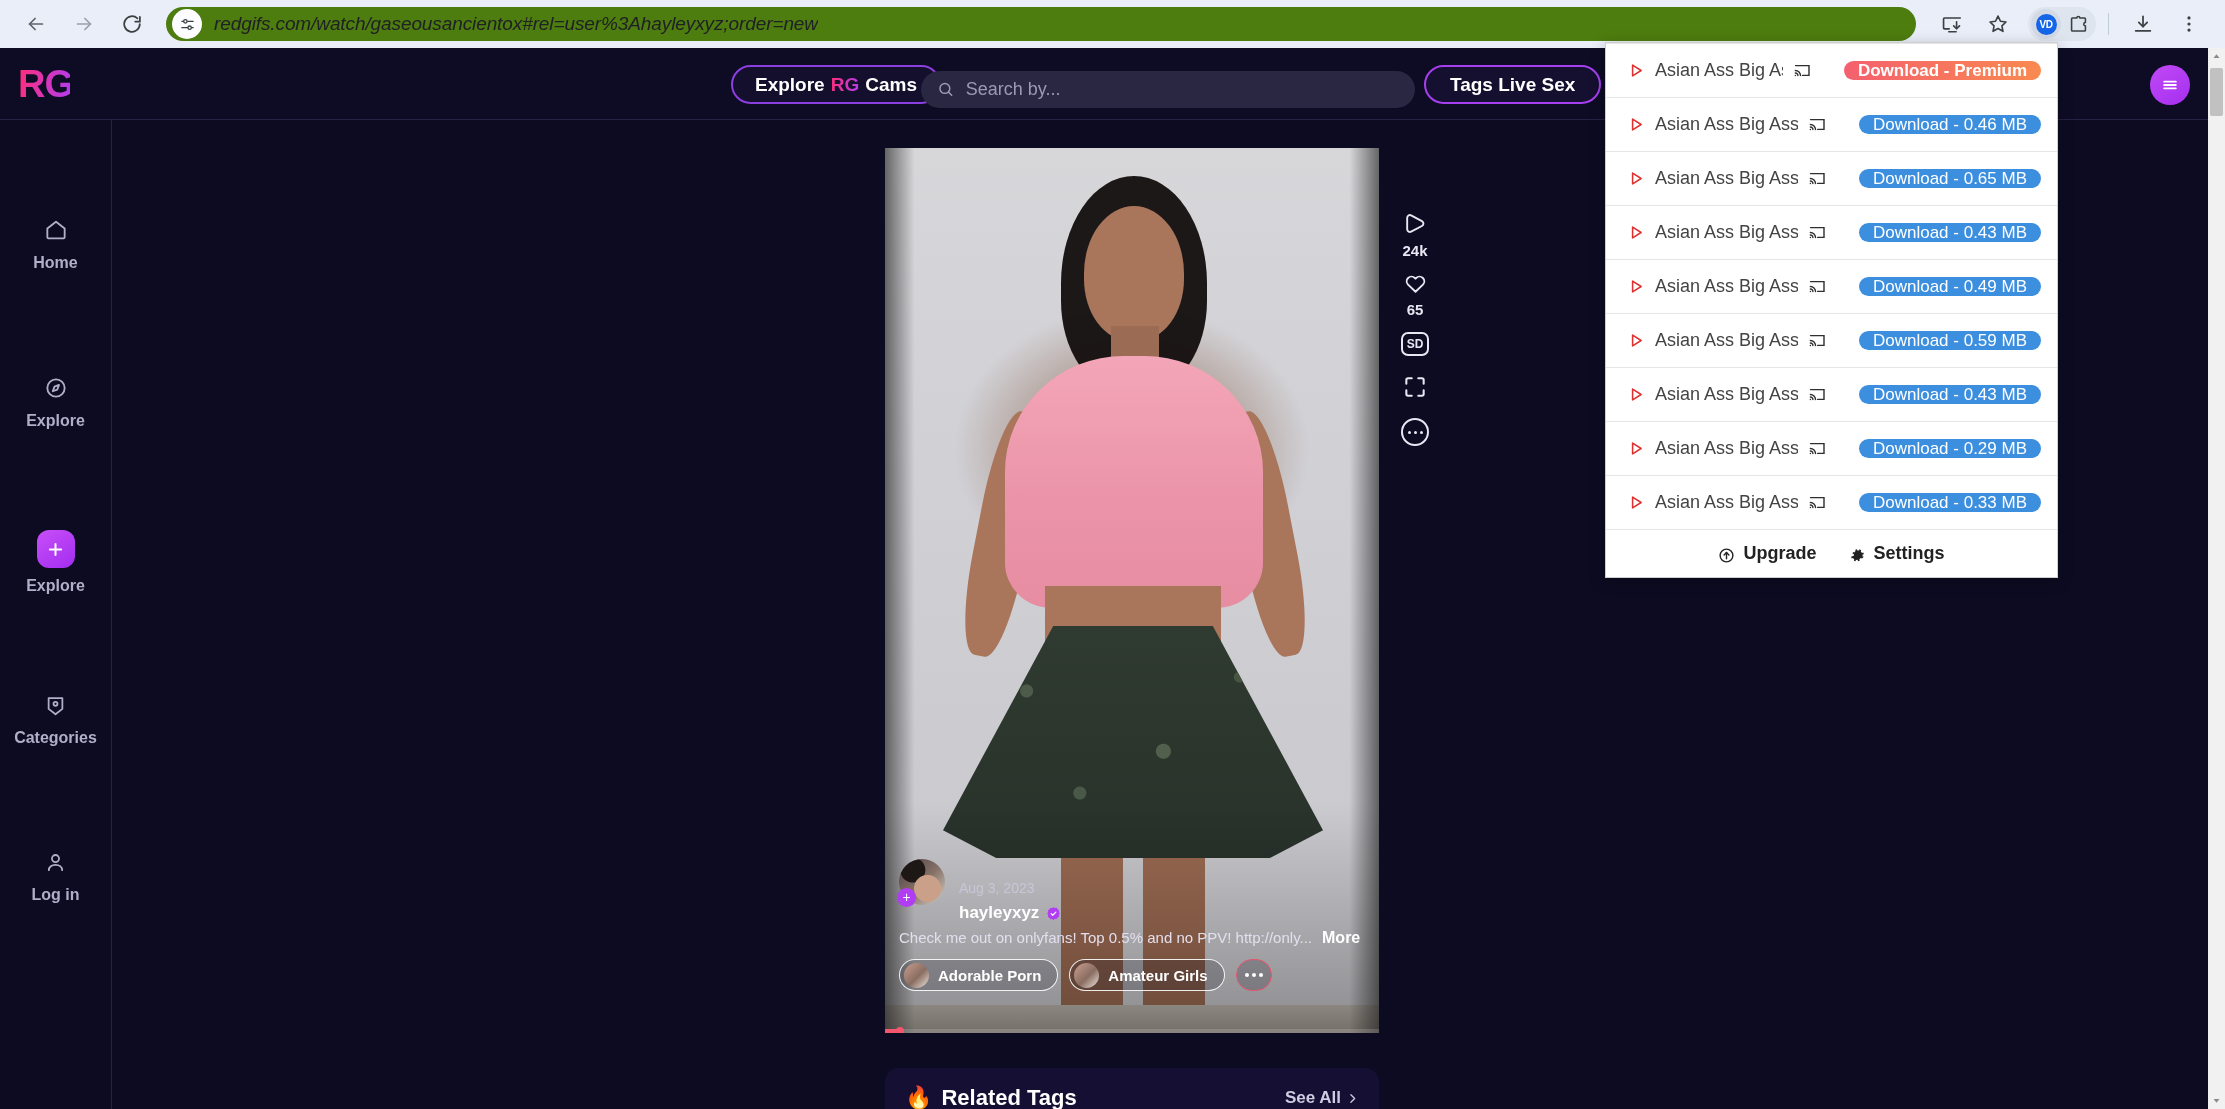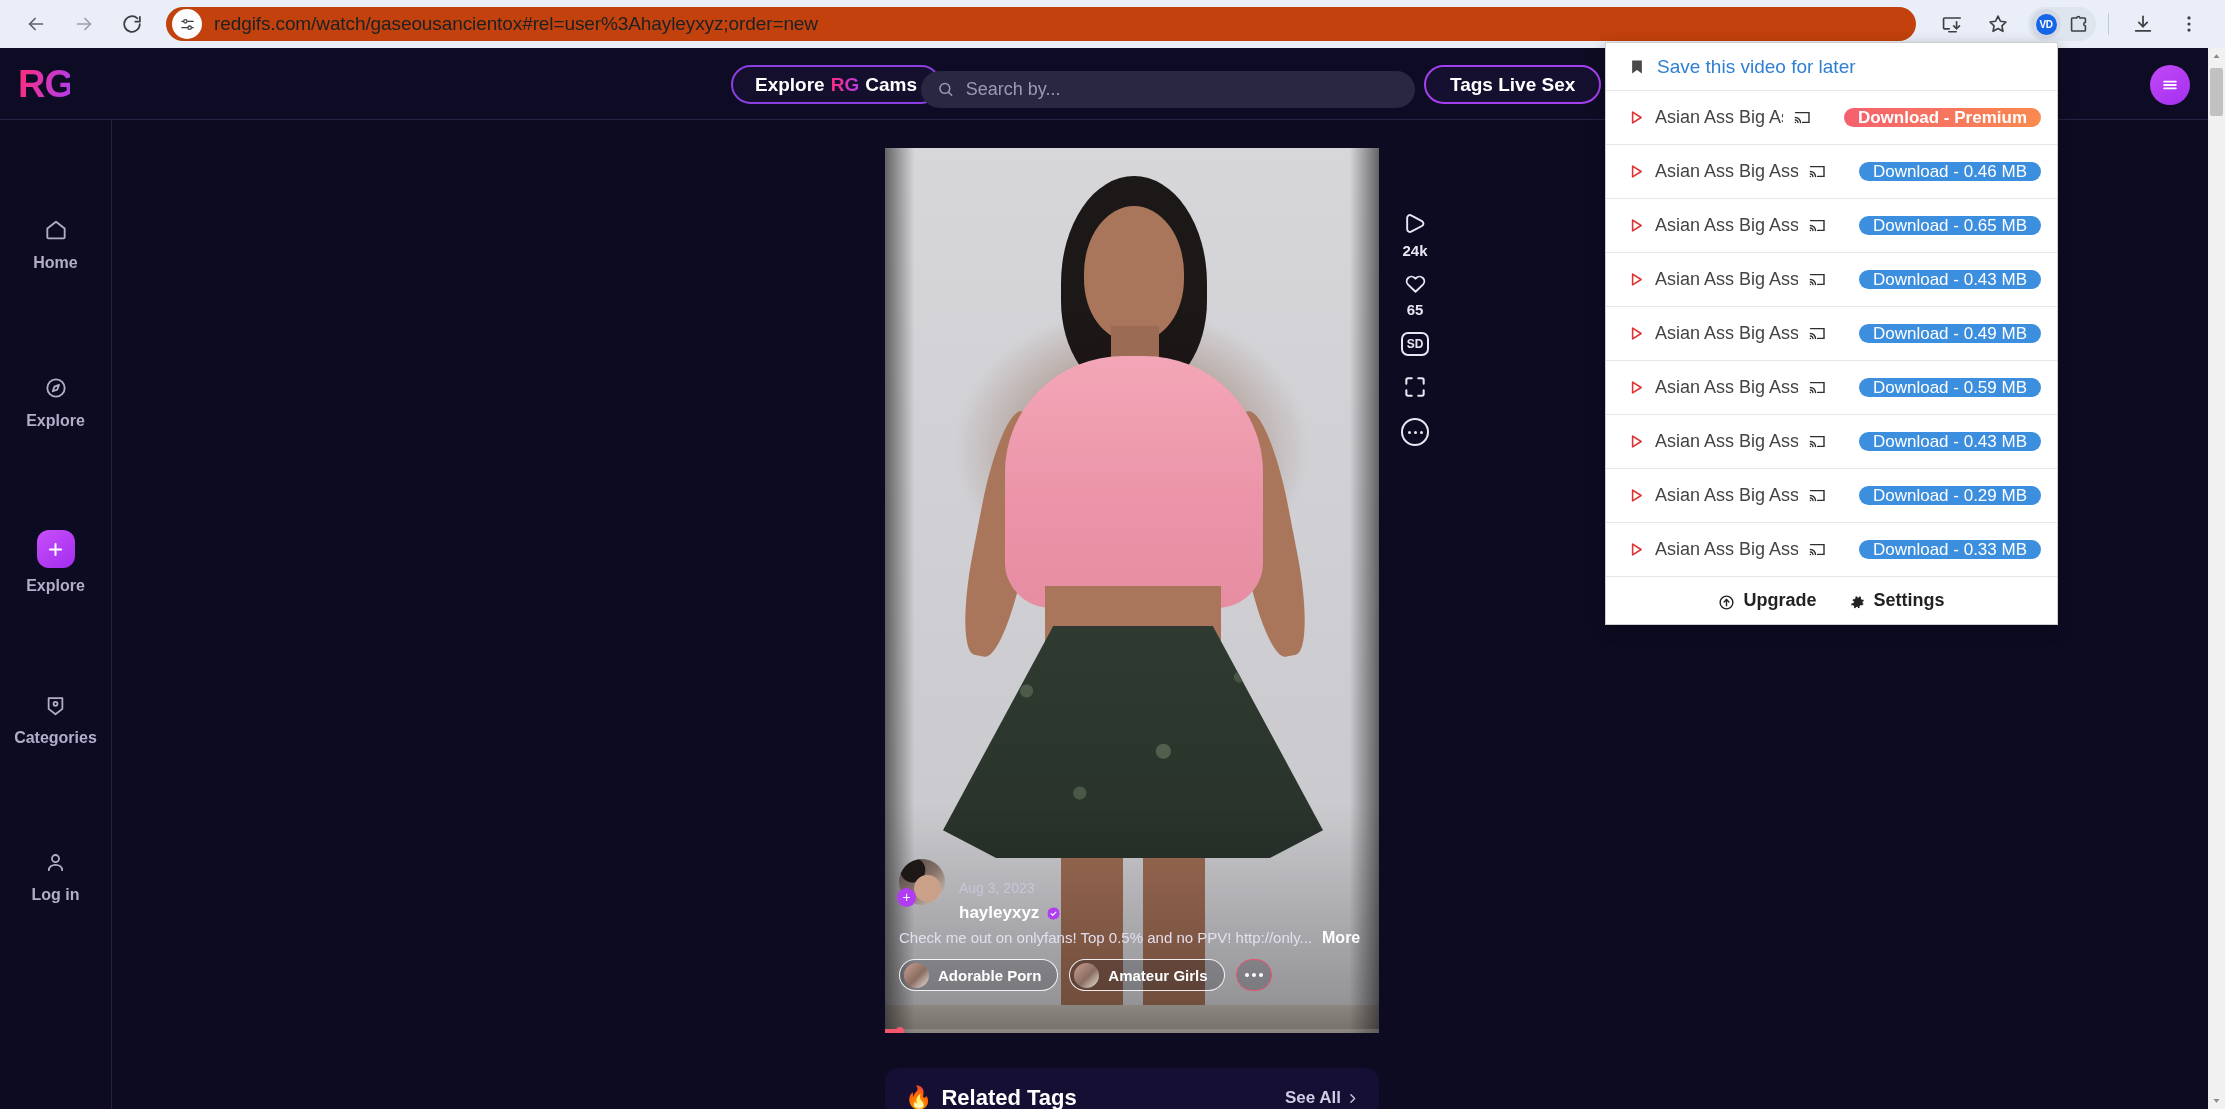--- a/index.html
+++ b/index.html
@@ -35,27 +35,28 @@
     width: 44px; height: 44px;
     display: flex; align-items: center; justify-content: center;
     border-radius: 50%;
     flex: 0 0 auto;
   }
   .nav-btn svg { display: block; }
 
   #omnibox {
     flex: 1 1 auto;
     height: 34px;
-    background: #c2410c;
+    background: #4d7c0f;
     border-radius: 18px;
     display: flex;
     align-items: center;
     margin-left: 8px;
     margin-right: 10px;
     padding-left: 6px;
+    font-style: italic;
   }
   #site-settings-icon {
     width: 30px; height: 30px;
     display: flex; align-items: center; justify-content: center;
     border-radius: 50%;
     background: #fdfdff;
     flex: 0 0 auto;
   }
   #url-text {
     font-size: 19px;
@@ -875,26 +876,20 @@
           <svg width="13" height="13" viewBox="0 0 24 24" fill="none" stroke="#cfcbe2" stroke-width="2.4" stroke-linecap="round" stroke-linejoin="round">
             <path d="M9 5l7 7-7 7"></path>
           </svg>
         </div>
       </div>
 
     </div>
   </div>
 
   <div id="vdh-panel">
-    <div id="vdh-save-row">
-      <svg width="18" height="18" viewBox="0 0 24 24" fill="#4a4a4a">
-        <path d="M5.5 3.4h13v17.2l-6.5-4.6-6.5 4.6z"></path>
-      </svg>
-      <span class="save-label">Save this video for later</span>
-    </div>
     <div id="vdh-rows">
         <div class="vdh-row">
           <span style="display: flex; flex: 0 0 auto;">
             <svg width="17" height="17" viewBox="0 0 24 24" fill="none" stroke="#e03030" stroke-width="2.2" stroke-linejoin="round">
               <path d="M6.5 4.4l12 7.6-12 7.6z"></path>
             </svg>
           </span>
           <span class="media-title">Asian Ass Big Ass Filipina Nat...</span>
           <span style="display: flex; flex: 0 0 auto; margin-right: 22px;">
             <svg width="19" height="19" viewBox="0 0 24 24" fill="none" stroke="#2f2f2f" stroke-width="1.8" stroke-linecap="round">

